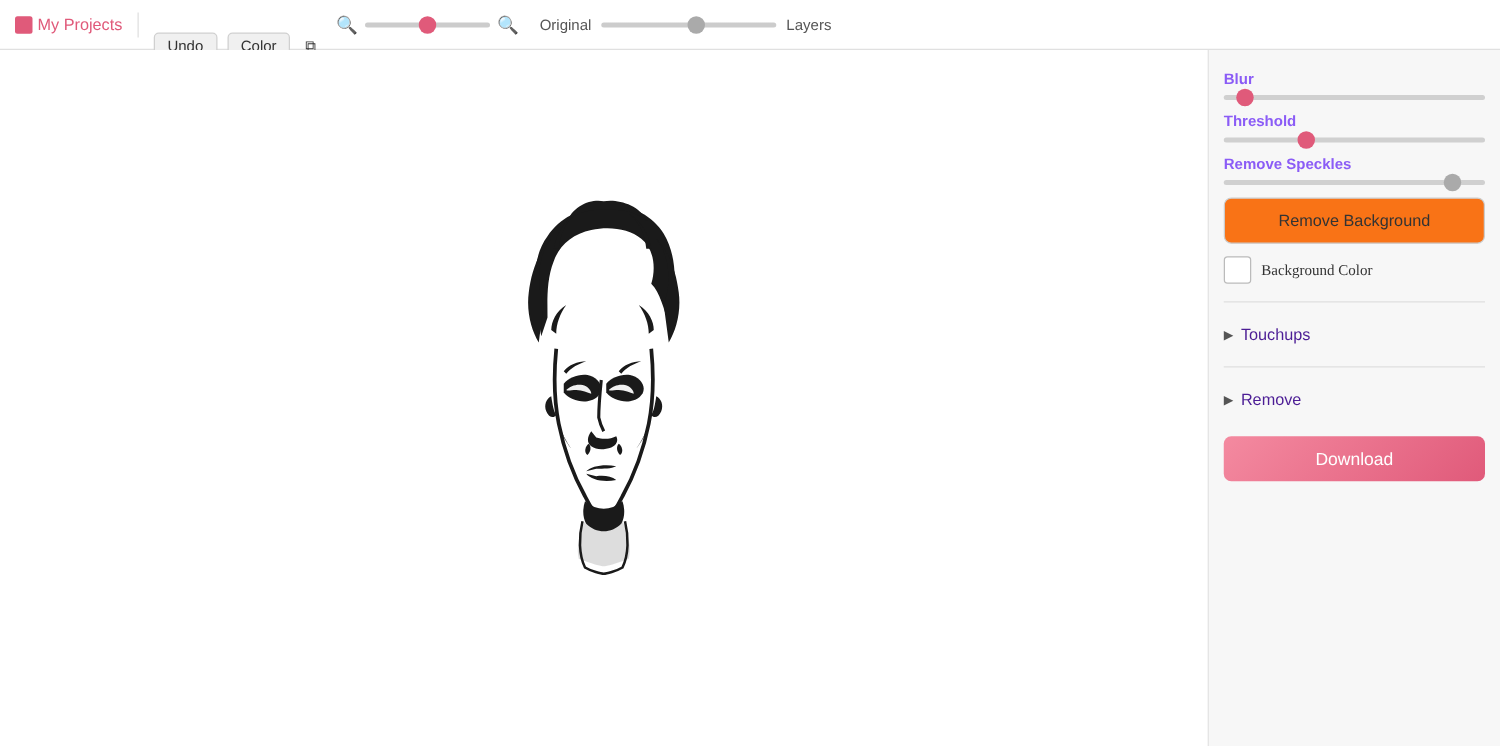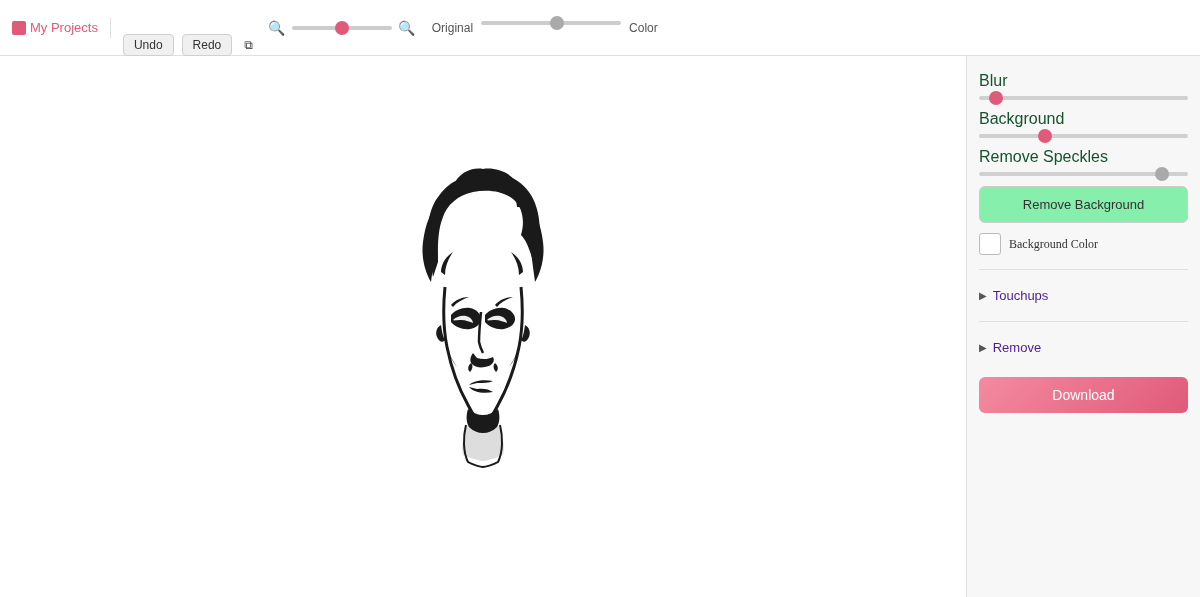--- a/index.html
+++ b/index.html
@@ -13,21 +13,21 @@
       flex-direction: column;
     }
 
     
     #toolbar {
       display: flex;
       align-items: center;
       background: #ffffff;
       border-bottom: 1px solid #e0e0e0;
       padding: 0 12px;
-      height: 56px;
+      height: 40px;
       gap: 8px;
       flex-shrink: 0;
     }
     #toolbar .my-projects {
       display: flex;
       align-items: center;
       gap: 4px;
       color: #e05a7a;
       font-size: 13px;
       font-weight: 500;
@@ -86,20 +86,21 @@
       -webkit-appearance: none;
       appearance: none;
       width: 14px;
       height: 14px;
       border-radius: 50%;
       background: #e05a7a;
       cursor: pointer;
     }
     .view-section {
       display: flex;
+      align-items: center;
       gap: 8px;
       margin-left: 8px;
     }
     .view-section span {
       font-size: 12px;
       color: #555;
     }
     .view-slider {
       -webkit-appearance: none;
       appearance: none;
@@ -150,23 +151,23 @@
       flex-shrink: 0;
     }
 
     .panel-section {
       display: flex;
       flex-direction: column;
       gap: 6px;
     }
 
     .panel-label {
-      font-size: 16px;
-      color: #14532d;
-      font-weight: 400;
+      font-size: 12px;
+      color: #8b5cf6;
+      font-weight: 700;
     }
 
     .panel-slider {
       -webkit-appearance: none;
       appearance: none;
       width: 100%;
       height: 4px;
       background: transparent;
       outline: none;
       position: relative;
@@ -191,21 +192,21 @@
     
     #blur-slider::-webkit-slider-thumb { background: #e05a7a; }
     
     
     
     #speckles-slider::-webkit-slider-thumb { background: #aaa; }
 
     .remove-bg-btn {
       width: 100%;
       padding: 10px;
-      background: #86efac;
+      background: #f97316;
       border: 1px solid #ccc;
       border-radius: 6px;
       font-size: 13px;
       color: #333;
       cursor: pointer;
       text-align: center;
     }
 
     .bg-color-row {
       display: flex;
@@ -272,31 +273,31 @@
 </head>
 <body>
 
 <div id="toolbar">
   <div class="my-projects">
     <div class="my-projects-icon"></div>
     <span>My Projects</span>
   </div>
   <div class="divider"></div>
   <button>Undo</button>
-  <button>Redo</button>
+  <button>Color</button>
   <button class="toolbar-icon-btn">⧉</button>
   <div class="zoom-section">
     <span class="zoom-icon">🔍</span>
     <input type="range" class="zoom-slider" min="0" max="100" value="50" style="">
     <span class="zoom-icon">🔍</span>
   </div>
   <div class="view-section">
     <span>Original</span>
     <input type="range" class="view-slider" min="0" max="100" value="55" style="">
-    <span>Color</span>
+    <span>Layers</span>
   </div>
 </div>
 
 <div id="main">
 
   <div id="canvas-area">
     <div class="face-container">
       
       <svg viewBox="0 0 220 340" xmlns="http://www.w3.org/2000/svg" width="220" height="340">
 
@@ -352,21 +353,21 @@
 
   <div id="right-panel">
 
     <div class="panel-section">
       <span class="panel-label">Blur</span>
       <input type="range" class="panel-slider" id="blur-slider" min="0" max="100" value="5" style="">
     </div>
 
 
     <div class="panel-section">
-      <span class="panel-label">Background</span>
+      <span class="panel-label">Threshold</span>
       <input type="range" class="panel-slider" min="0" max="100" value="30" style="">
     </div>
 
     <div class="panel-section">
       <span class="panel-label">Remove Speckles</span>
       <input type="range" class="panel-slider" id="speckles-slider" min="0" max="100" value="90" style="--thumb-color: #aaa;">
     </div>
 
     <button class="remove-bg-btn">Remove Background</button>
 

